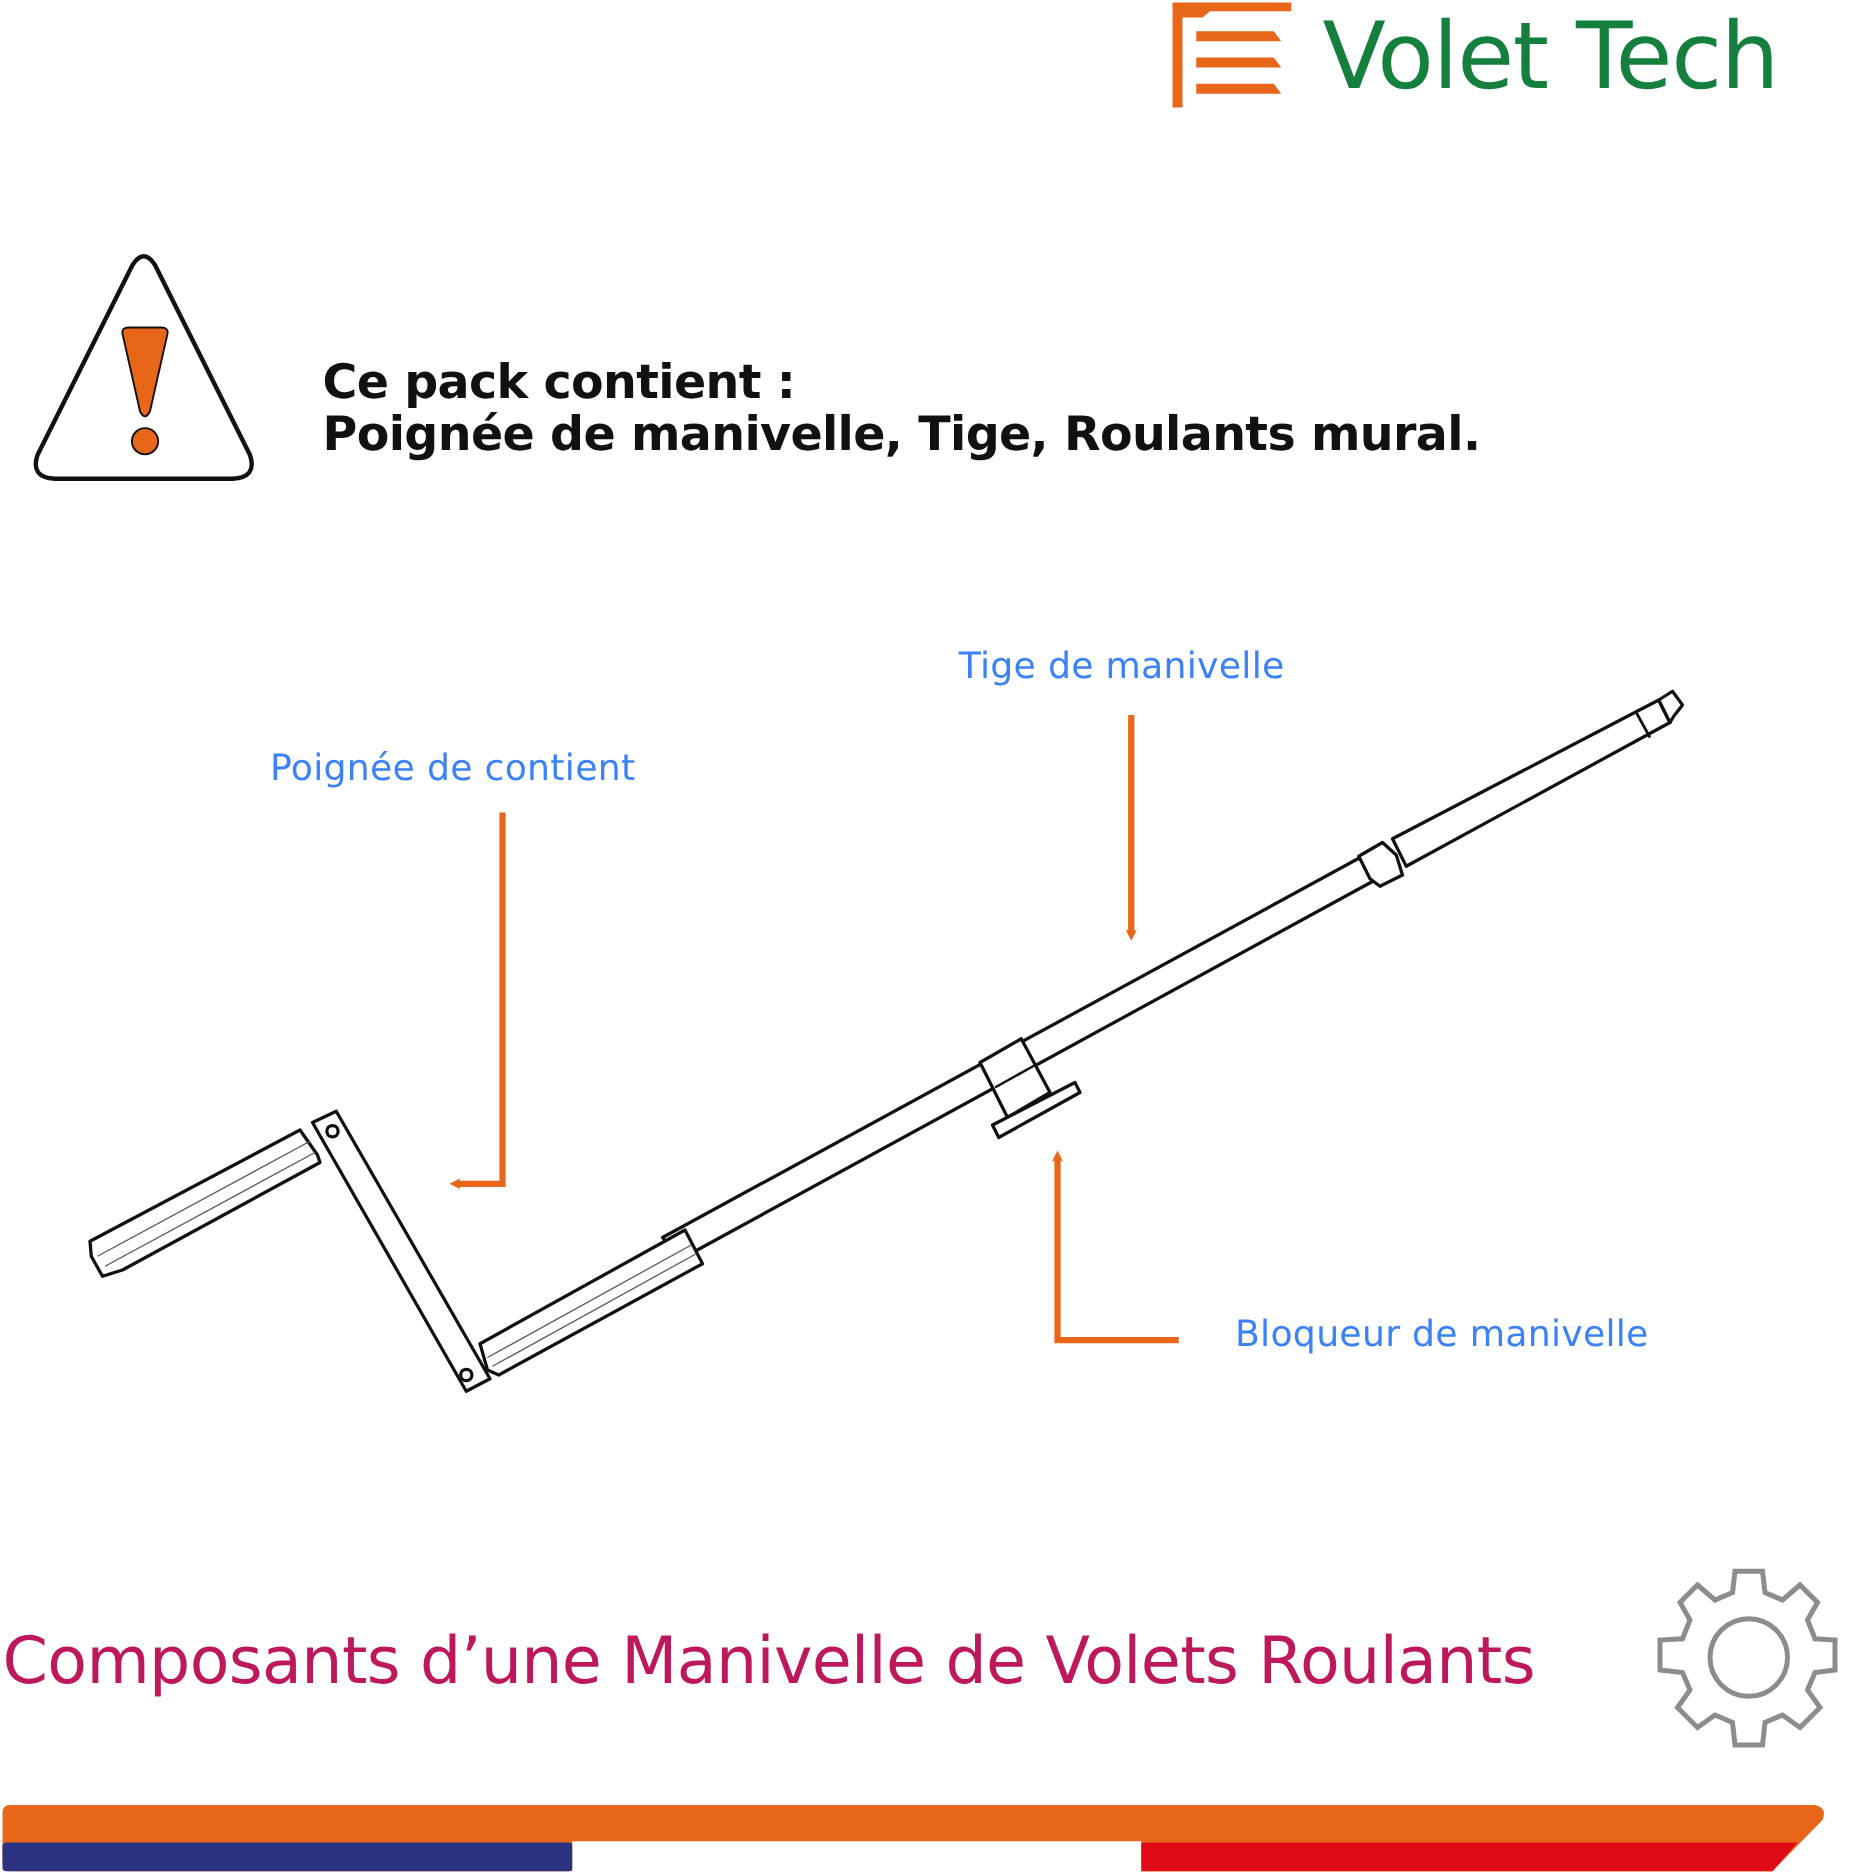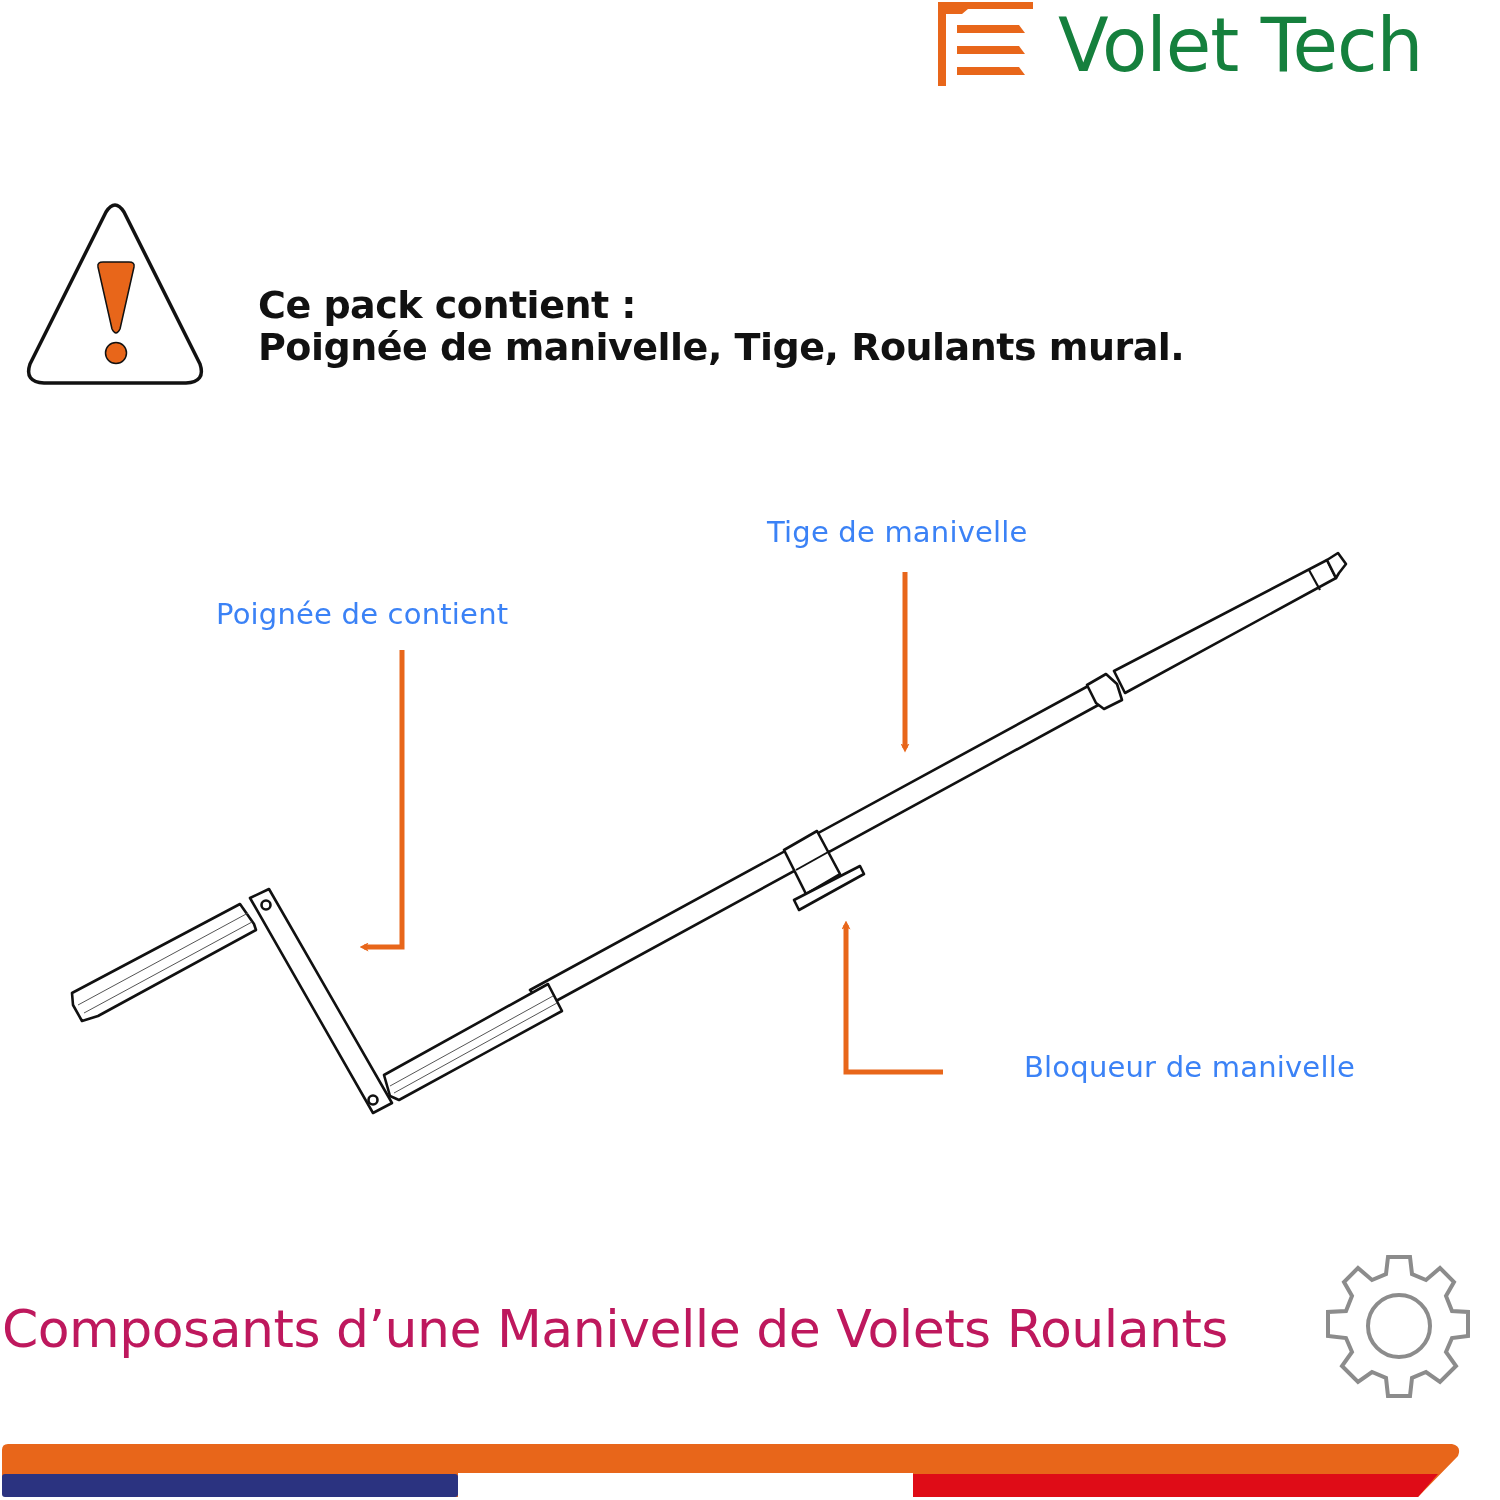--- a/index.html
+++ b/index.html
@@ -11,21 +11,21 @@
                 font-family: "DejaVu Sans", sans-serif; letter-spacing: -1px; white-space: nowrap; }
   .warn { left: 24px; top: 200px; width: 182px; height: 190px; }
   .pack-title { left: 258px; top: 252px; font-size: 38px; font-weight: bold; line-height: 50px;
                 font-family: "DejaVu Sans", sans-serif; letter-spacing: -0.5px; white-space: nowrap; margin-top: 28px; }
   .pack-items { left: 258px; top: 322px; font-size: 38px; font-weight: bold; line-height: 50px;
                 font-family: "DejaVu Sans", sans-serif; letter-spacing: -0.5px; white-space: nowrap; }
   .label { font-size: 29px; line-height: 36px; color: #3b82f6; white-space: nowrap;
            font-family: "DejaVu Sans", sans-serif; font-weight: normal; letter-spacing: 0.2px; }
   .lbl-handle { left: 216px; top: 596px; }
   .lbl-rod { left: 767px; top: 514px; }
-  .lbl-lock { left: 1024px; top: 1049px; }
+  .lbl-lock { left: 988px; top: 1049px; }
   .diagram { left: 0; top: 0; width: 1500px; height: 1500px; pointer-events: none; }
   .footer-title { left: 2px; top: 1296px; font-size: 52px; line-height: 66px; color: #be185d;
                   font-family: "DejaVu Sans", sans-serif; font-weight: normal; letter-spacing: -0.5px; white-space: nowrap; }
   .gear { left: 1322px; top: 1252px; width: 158px; height: 150px; }
   .band { left: 0; top: 1440px; width: 1500px; height: 60px; }
 </style>
 </head>
 <body>
 
 <div class="abs brand">

